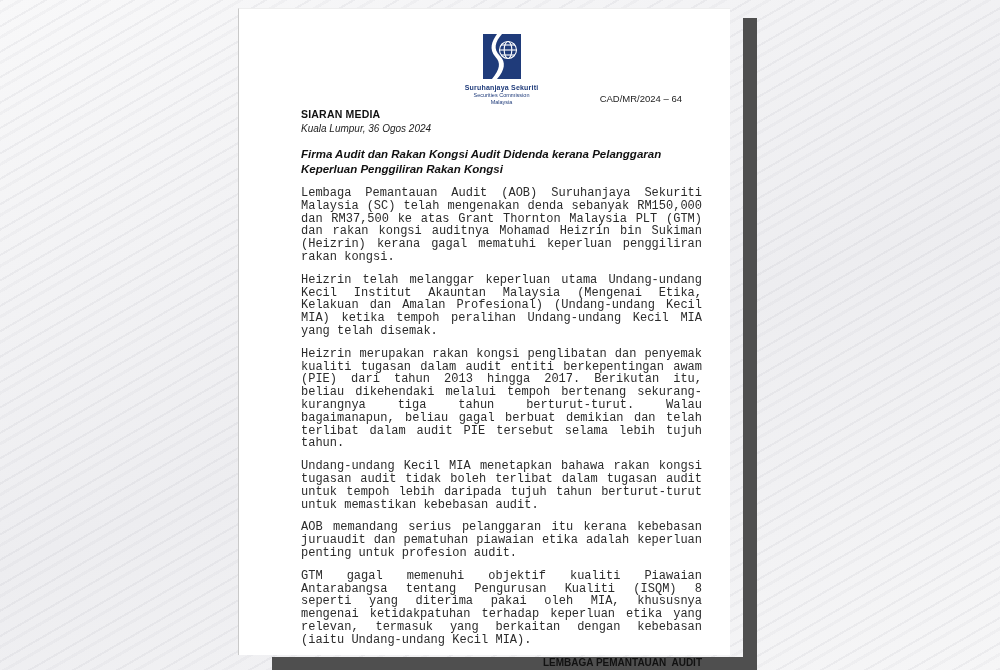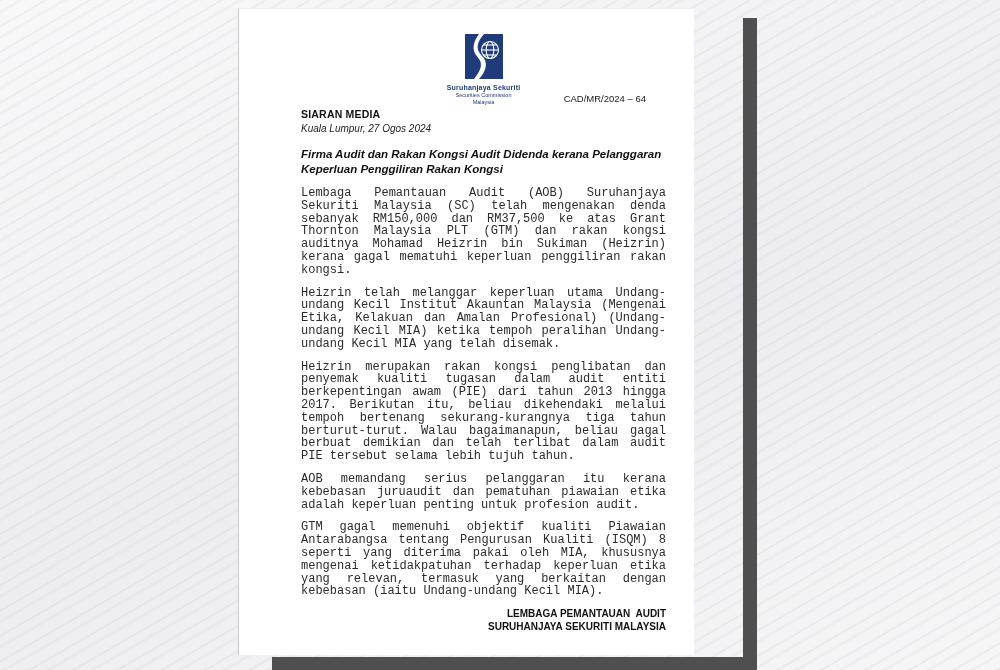--- a/index.html
+++ b/index.html
@@ -28,21 +28,21 @@
   }
   .shadow-bottom {
     position: absolute;
     left: 272px; top: 657px;
     width: 485px; height: 13px;
     background: #4f4f4f;
   }
   .page {
     position: absolute;
     left: 238px; top: 8px;
-    width: 456px; height: 647px;
+    width: 492px; height: 647px;
     background: #ffffff;
     border-left: 1px solid #c9c9c9;
     border-top: 1px solid #eeeeee;
     box-sizing: border-box;
     color: #2b2b2b;
   }
   .content {
     padding: 25px 28px 0 62px;
   }
   .logo-block {
@@ -153,27 +153,28 @@
           <line x1="18.2" y1="21" x2="31.8" y2="21"></line>
         </g>
         <path d="M19 0 C12 8 10 15 17 22 C23 28 22 36 14 45 L9 45 C17 35 18 29 12.5 23 C5.5 15 9 7 14 0 Z" fill="#ffffff"></path>
       </svg>
       <div class="logo-title">Suruhanjaya Sekuriti</div>
       <div class="logo-sub">Securities Commission</div>
       <div class="logo-sub">Malaysia</div>
     </div>
 
     <div class="doc-type">SIARAN MEDIA</div>
-    <div class="dateline">Kuala Lumpur, 27 Ogos 2024</div>
+    <div class="dateline">Kuala Lumpur, 36 Ogos 2024</div>
 
     <div class="title">Firma Audit dan Rakan Kongsi Audit Didenda kerana Pelanggaran Keperluan Penggiliran Rakan Kongsi</div>
 
     <p class="para">Lembaga Pemantauan Audit (AOB) Suruhanjaya Sekuriti Malaysia (SC) telah mengenakan denda sebanyak RM150,000 dan RM37,500 ke atas Grant Thornton Malaysia PLT (GTM) dan rakan kongsi auditnya Mohamad Heizrin bin Sukiman (Heizrin) kerana gagal mematuhi keperluan penggiliran rakan kongsi.</p>
     <p class="para">Heizrin telah melanggar keperluan utama Undang-undang Kecil Institut Akauntan Malaysia (Mengenai Etika, Kelakuan dan Amalan Profesional) (Undang-undang Kecil MIA) ketika tempoh peralihan Undang-undang Kecil MIA yang telah disemak.</p>
     <p class="para">Heizrin merupakan rakan kongsi penglibatan dan penyemak kualiti tugasan dalam audit entiti berkepentingan awam (PIE) dari tahun 2013 hingga 2017. Berikutan itu, beliau dikehendaki melalui tempoh bertenang sekurang-kurangnya tiga tahun berturut-turut. Walau bagaimanapun, beliau gagal berbuat demikian dan telah terlibat dalam audit PIE tersebut selama lebih tujuh tahun.</p>
+    <p class="para">Undang-undang Kecil MIA menetapkan bahawa rakan kongsi tugasan audit tidak boleh terlibat dalam tugasan audit untuk tempoh lebih daripada tujuh tahun berturut-turut untuk memastikan kebebasan audit.</p>
     <p class="para">AOB memandang serius pelanggaran itu kerana kebebasan juruaudit dan pematuhan piawaian etika adalah keperluan penting untuk profesion audit.</p>
     <p class="para">GTM gagal memenuhi objektif kualiti Piawaian Antarabangsa tentang Pengurusan Kualiti (ISQM) 8 seperti yang diterima pakai oleh MIA, khususnya mengenai ketidakpatuhan terhadap keperluan etika yang relevan, termasuk yang berkaitan dengan kebebasan (iaitu Undang-undang Kecil MIA).</p>
 
     <div class="signature">
       <div class="signature-line">LEMBAGA PEMANTAUAN  AUDIT</div>
       <div class="signature-line">SURUHANJAYA SEKURITI MALAYSIA</div>
     </div>
 
   </div>
 

